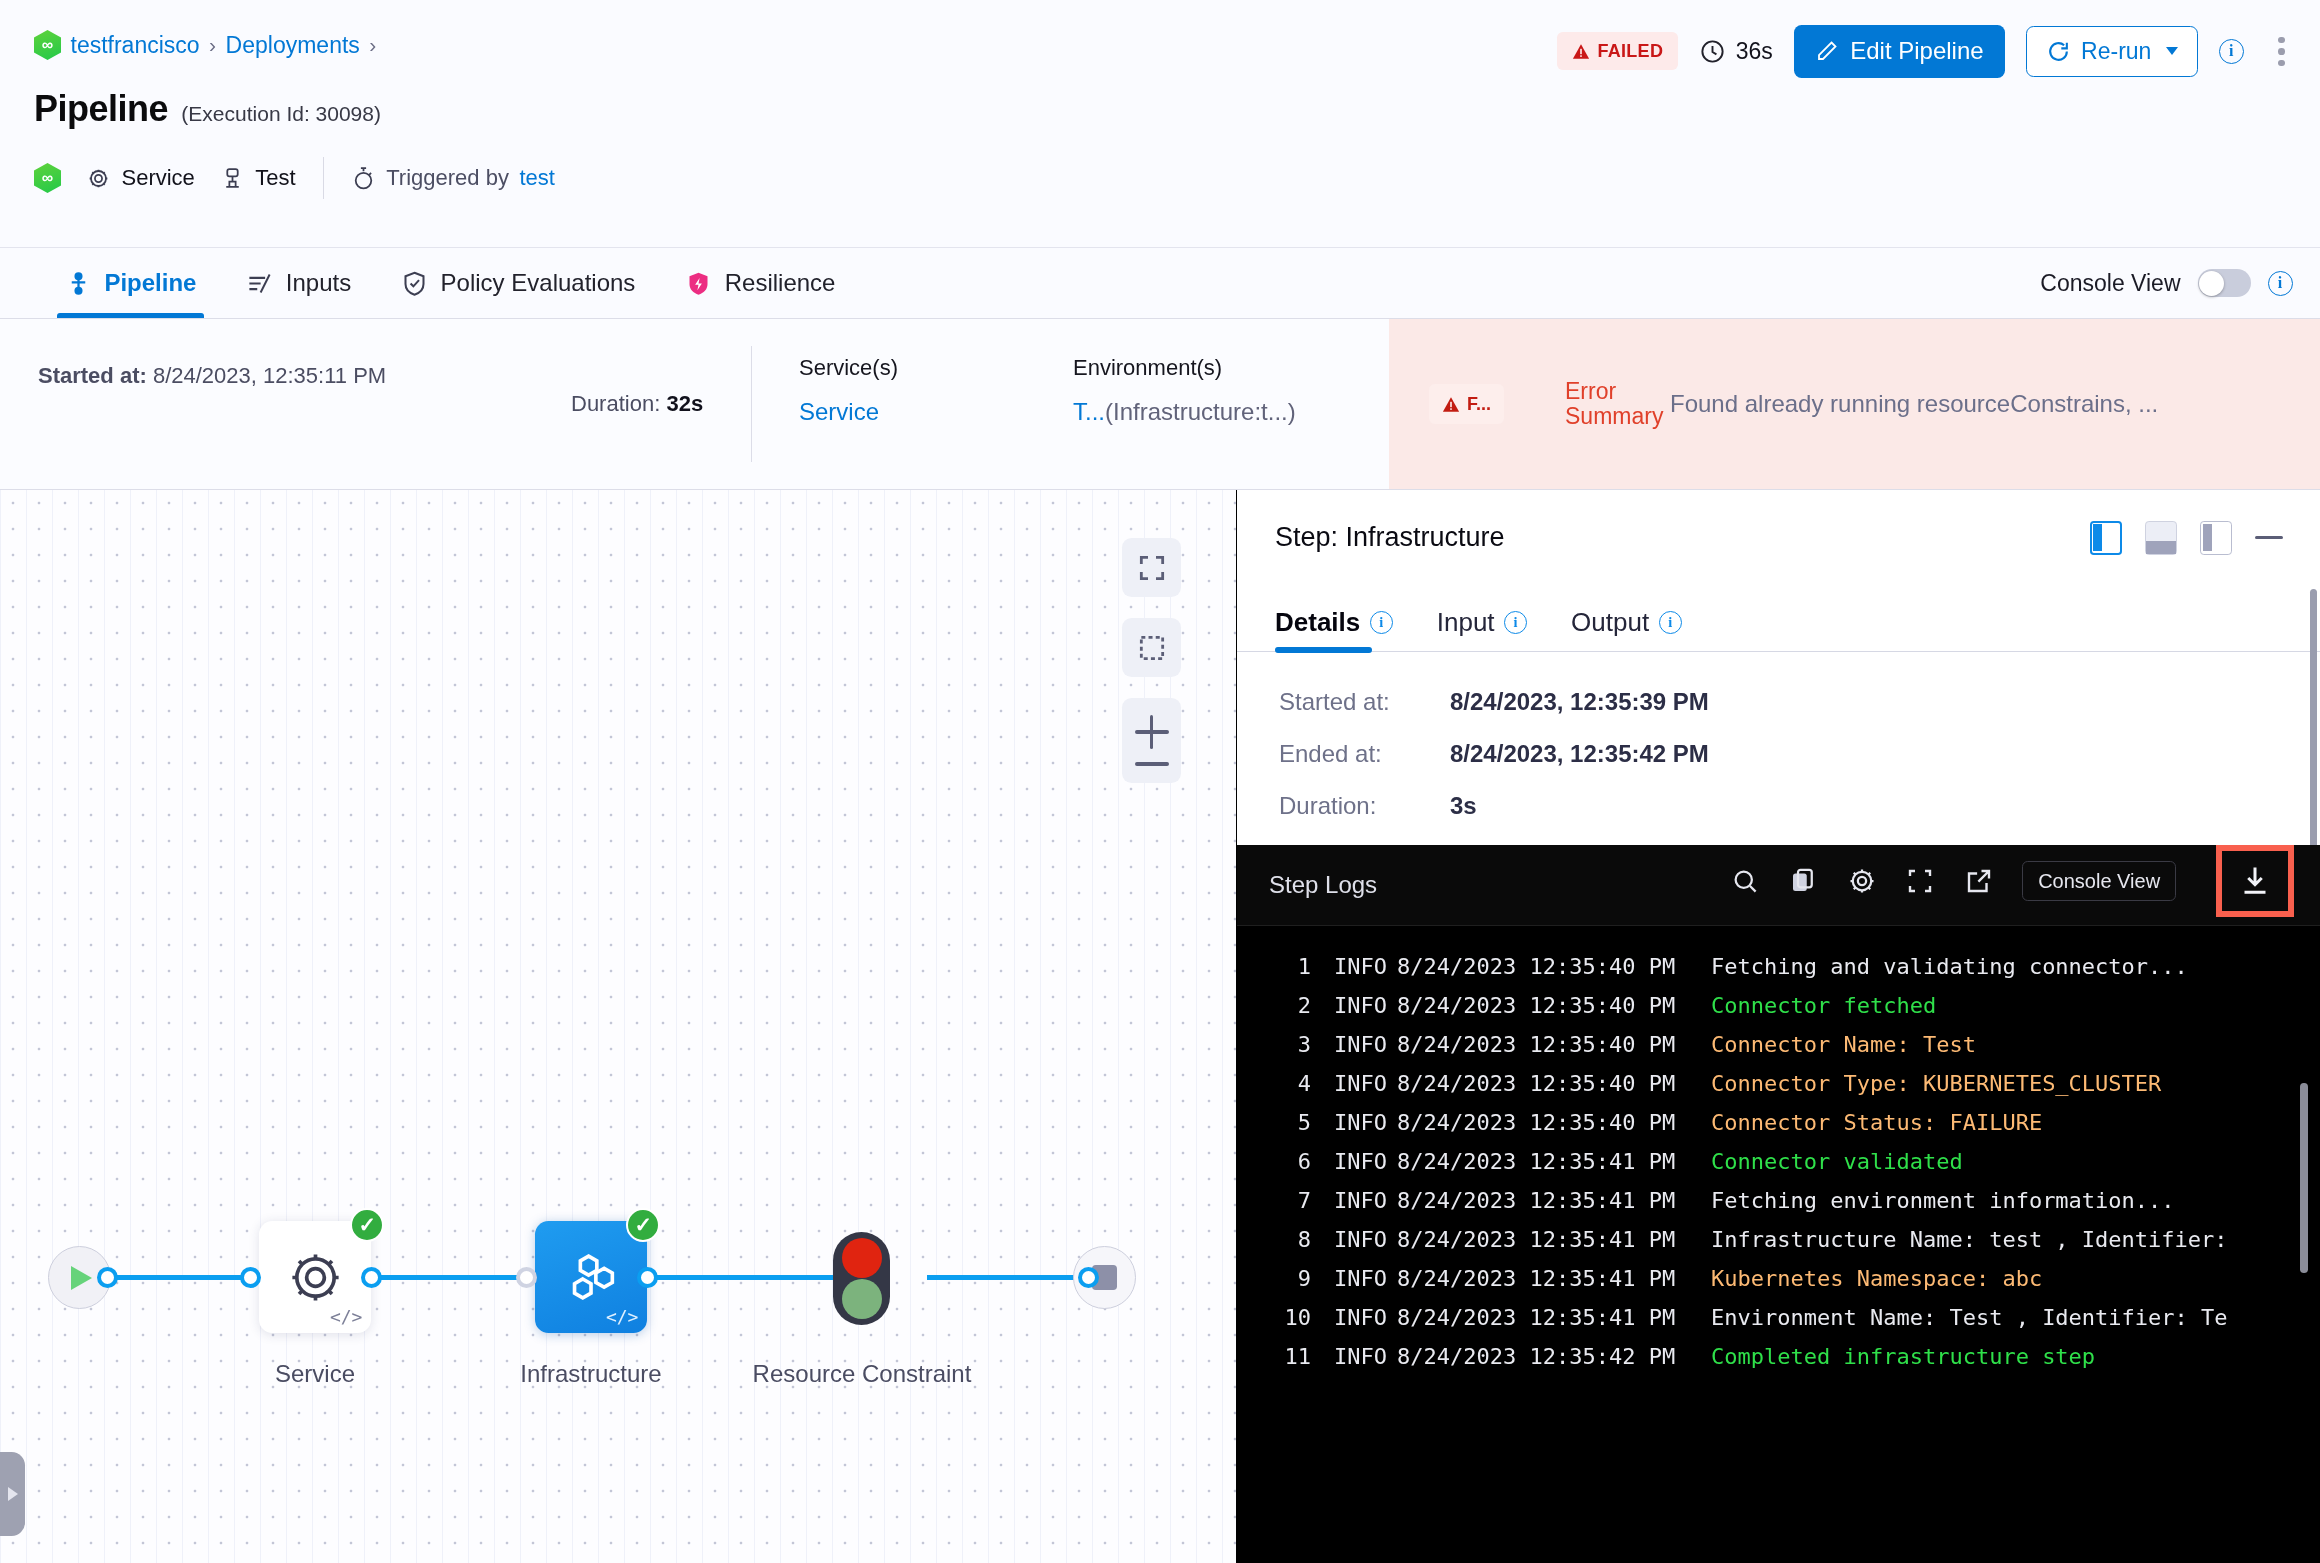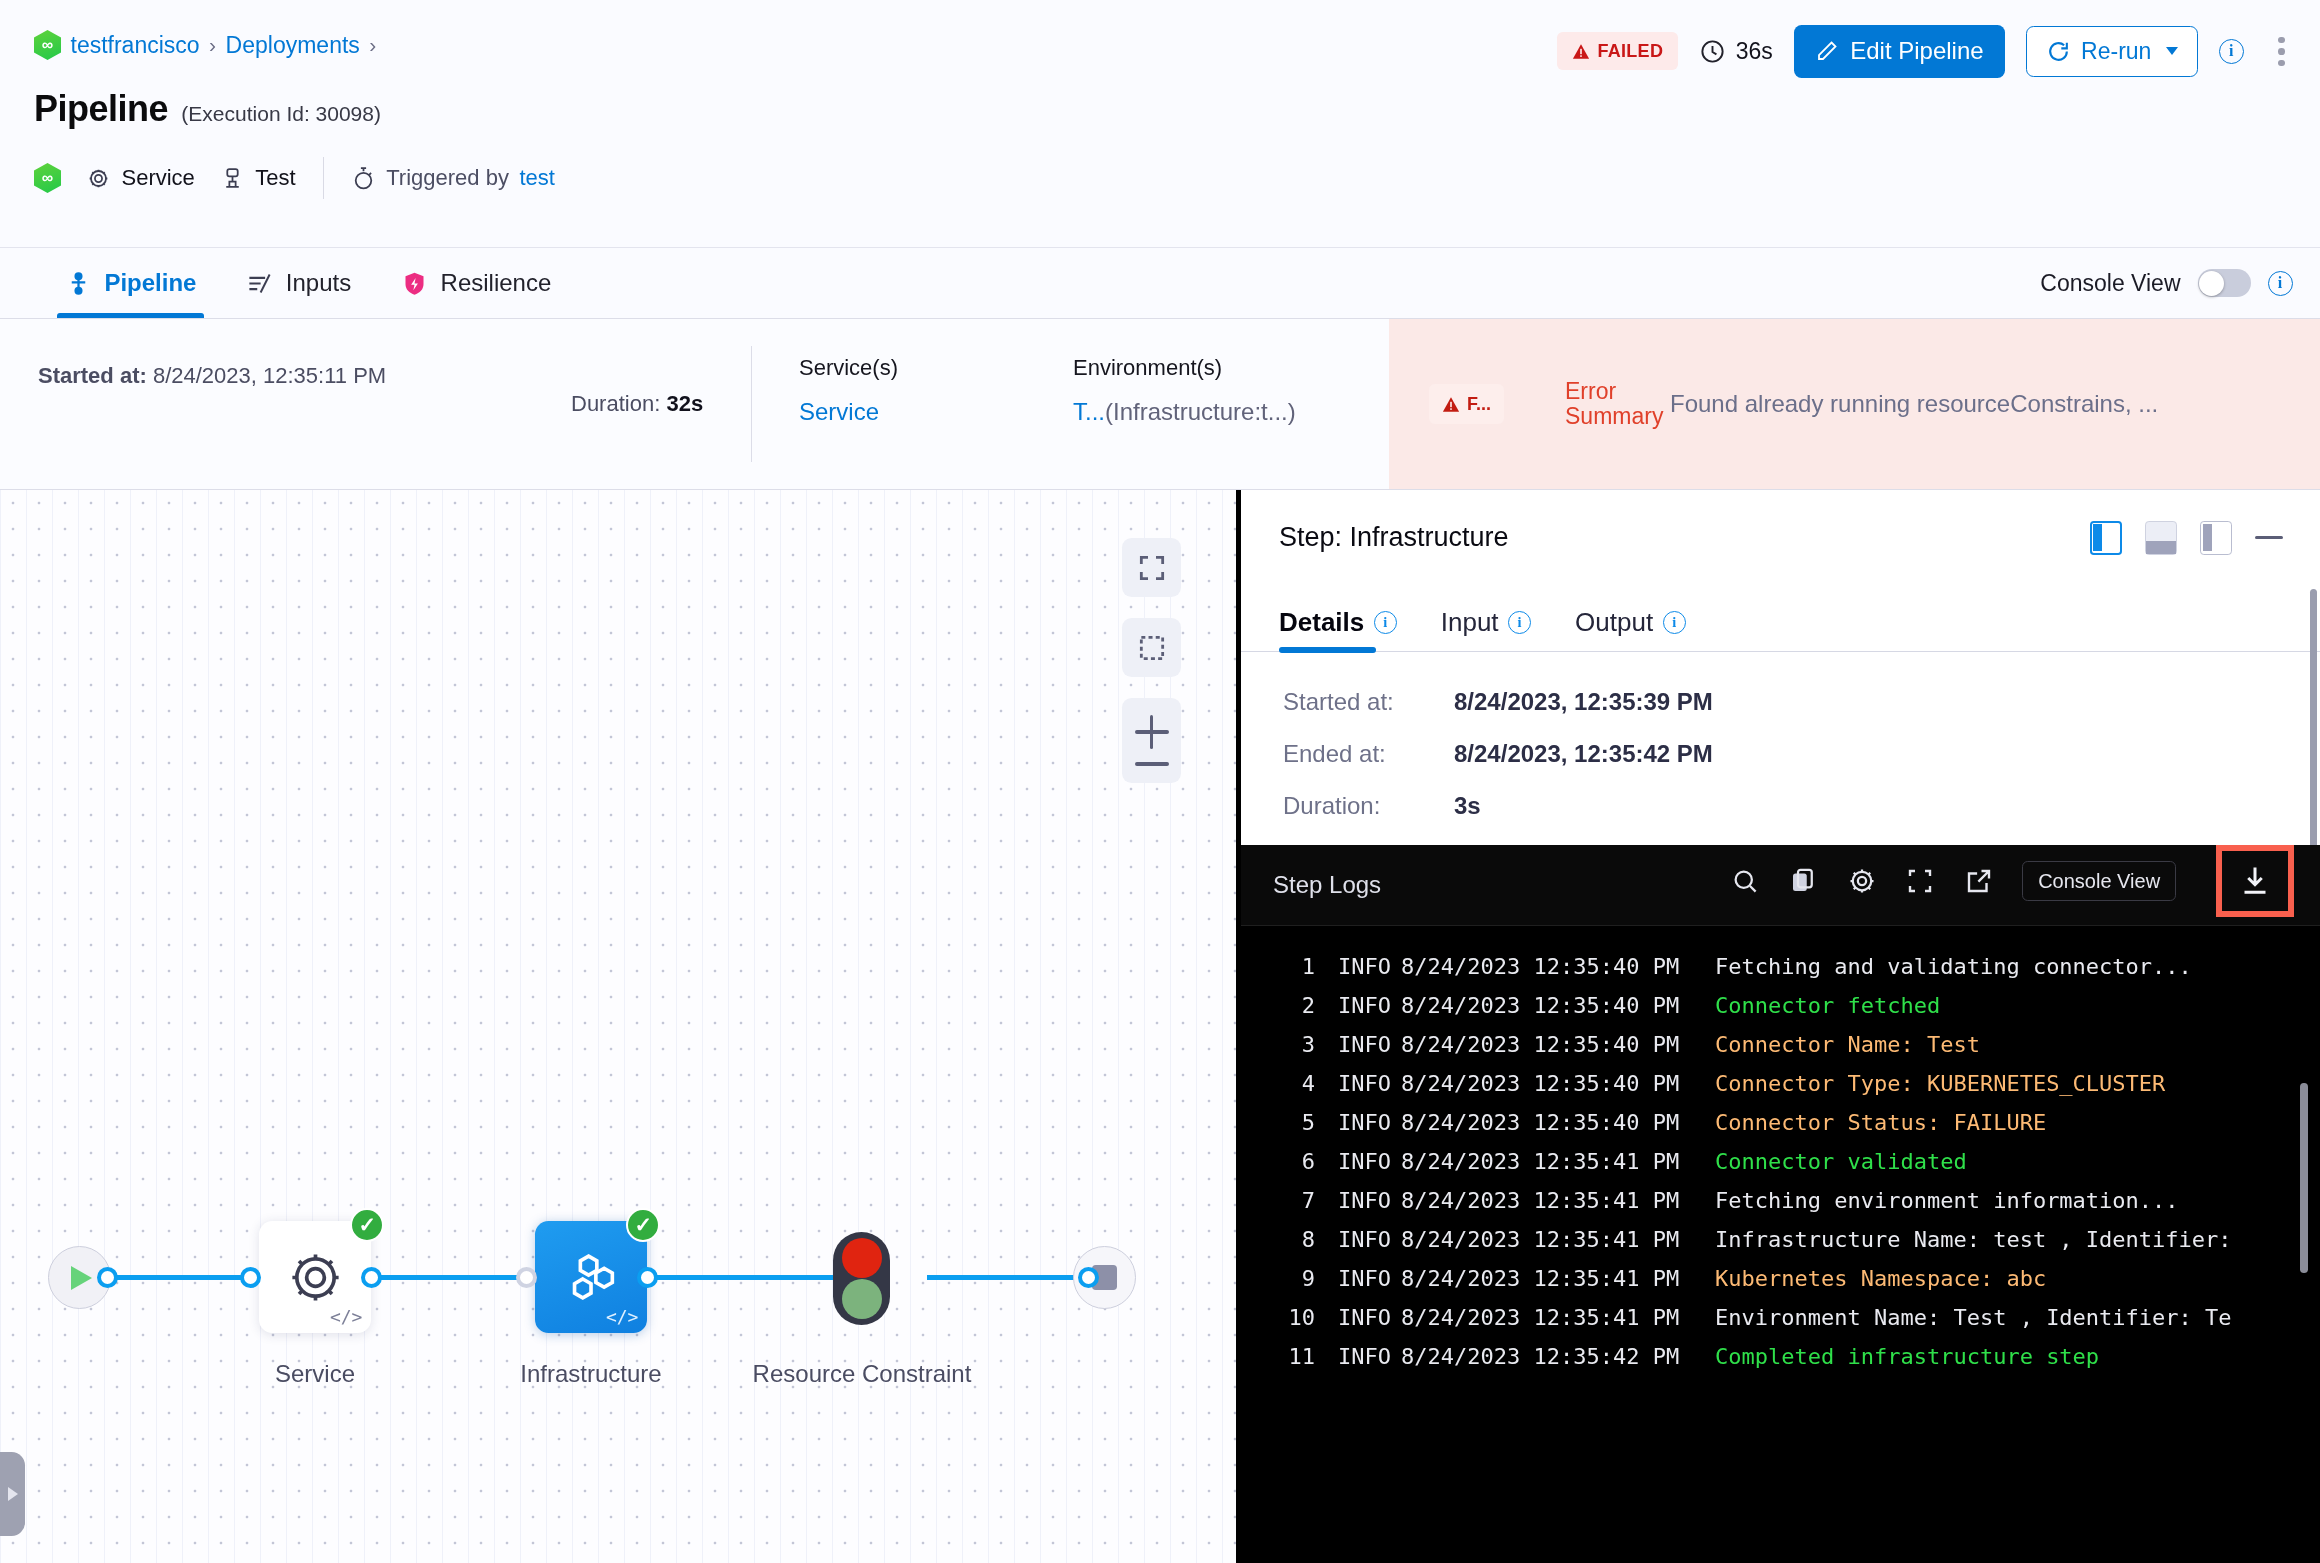--- a/index.html
+++ b/index.html
@@ -194,21 +194,21 @@
   .minus-h { width:34px; height:3.8px; }
 
   .side-handle {
     position:absolute; left:0; bottom:27px; width:25px; height:84px;
     background:#9ea1b1; border-radius:0 13.3px 13.3px 0;
     display:flex; align-items:center; justify-content:center; cursor:pointer;
   }
   .side-handle .arr { width:0;height:0;border-left:10.5px solid #e4e5ee;border-top:7.6px solid transparent;border-bottom:7.6px solid transparent; }
 
   
-  .detail { flex:1; display:flex; flex-direction:column; background:#fff; border-left:5px solid #000000; position:relative; }
+  .detail { flex:1; display:flex; flex-direction:column; background:#fff; border-left:1px solid #000000; position:relative; }
   .detail-head {
     height:95px; display:flex; align-items:center; padding:0 34px 0 38px; position:relative;
   }
   .step-title { font-size:27px; color:#0a0a12; }
   .panel-icons { position:absolute; right:38px; display:flex; align-items:center; gap:23px; }
   .pi { width:32px; height:34px; border-radius:3.8px; cursor:pointer; position:relative; }
   .pi.p1 { border:2.4px solid #0d8ae8; background:#fff; }
   .pi.p1::before { content:""; position:absolute; left:1.9px; top:1.9px; bottom:1.9px; width:8.6px; background:#0d8ae8; }
   .pi.p2 { background:#eceef6; border:1px solid #cfd2e0; }
   .pi.p2::after { content:""; position:absolute; left:0; right:0; bottom:0; height:12.4px; background:#9fa3bb; }
@@ -372,20 +372,27 @@
   </div>
 
   <div class="tab">
     <svg width="27" height="27" viewBox="0 0 24 24" fill="none" stroke="#3c3e52" stroke-width="1.8">
       <path d="M3 7h14M3 12h10M3 17h7"></path>
         <path d="M21 4l-8 16"></path>
     </svg>
     <span>Inputs</span>
   </div>
 
+  <div class="tab">
+    <svg width="27" height="27" viewBox="0 0 24 24" fill="none" stroke="#3c3e52" stroke-width="1.8">
+      <path d="M12 2.5l8 3v7c0 5-3.4 8-8 9.5-4.6-1.5-8-4.5-8-9.5v-7z"></path>
+        <path d="M8.5 12l2.5 2.5 5-5.5"></path>
+    </svg>
+    <span>Policy Evaluations</span>
+  </div>
 
   <div class="tab">
     <svg width="27" height="27" viewBox="0 0 24 24">
       <path d="M12 2.5l8 3v7c0 5-3.4 8-8 9.5-4.6-1.5-8-4.5-8-9.5v-7z" fill="#ec2d82"></path>
       <path d="M13 7l-4 6h3l-1 5 4-6h-3z" fill="#fff"></path>
     </svg>
     <span>Resilience</span>
   </div>
 
   <div class="console-toggle-wrap">

